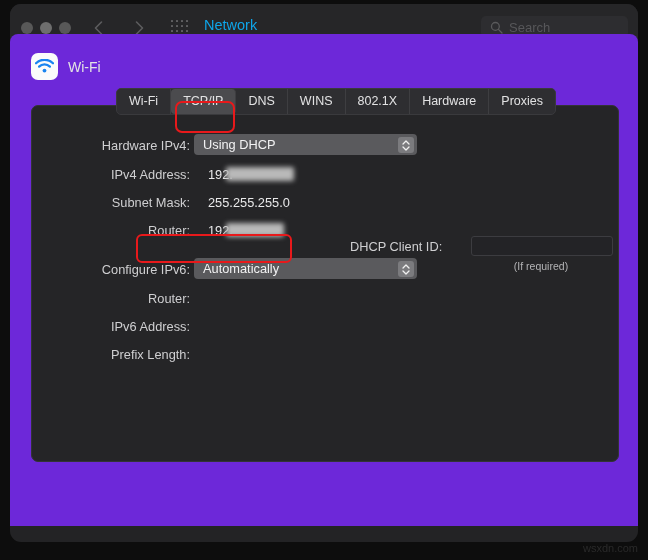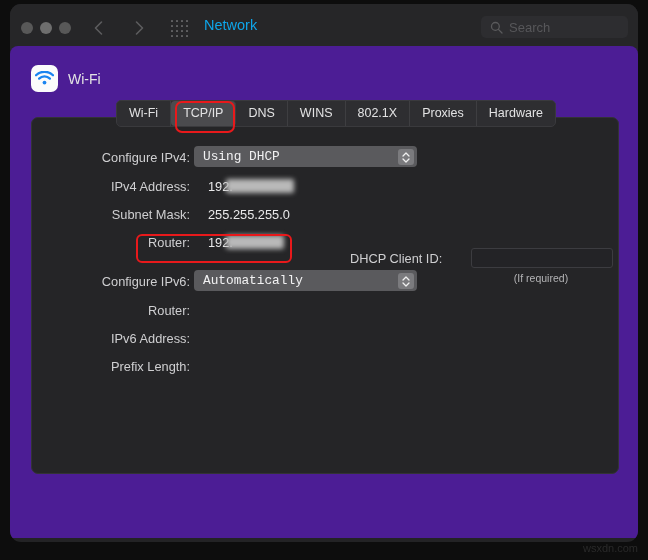--- a/index.html
+++ b/index.html
@@ -103,24 +103,24 @@
     left: 28px;
     top: 4px;
     font-size: 13px;
     color: #57575a;
   }
 
   
   .sheet {
     position: absolute;
     left: 0;
-    top: 42px;
+    top: 30px;
     width: 628px;
     height: 492px;
-    background: #4c1d95;
+    background: #6d28d9;
     border-top-left-radius: 8px;
     border-top-right-radius: 8px;
   }
 
   
   .svc-icon {
     position: absolute;
     left: 21px;
     top: 19px;
     width: 27px;
@@ -217,21 +217,20 @@
     margin-left: 12px;
   }
 
   .popup {
     position: absolute;
     left: 184px;
     width: 223px;
     height: 21px;
     background: #5a5a5d;
     border-radius: 4px;
-    font-family: Liberation Mono, monospace;
   }
   .popup .ptext {
     position: absolute;
     left: 9px;
     top: 3px;
     font-size: 12.8px;
     color: #f2f2f3;
   }
   .popup .stepper {
     position: absolute;
@@ -369,25 +368,25 @@
     <div class="svc-label">Wi-Fi</div>
 
     <div class="panel"></div>
 
     <div class="tabbar">
       <div class="tab">Wi-Fi</div>
       <div class="tab selected">TCP/IP</div>
       <div class="tab">DNS</div>
       <div class="tab">WINS</div>
       <div class="tab">802.1X</div>
+      <div class="tab">Hardware</div>
       <div class="tab">Proxies</div>
-      <div class="tab">Hardware</div>
-    </div>
-
-    <div class="lbl" style="top:104px">Configure IPv4:</div>
+    </div>
+
+    <div class="lbl" style="top:104px">Hardware IPv4:</div>
     <div class="popup" style="top:100px">
       <span class="ptext">Using DHCP</span>
       <span class="stepper">
         <svg width="8" height="11" viewBox="0 0 8 11">
             <path d="M1 4 L4 1 L7 4" fill="none" stroke="#f0f0f0" stroke-width="1.3" stroke-linecap="round" stroke-linejoin="round"></path>
             <path d="M1 7 L4 10 L7 7" fill="none" stroke="#f0f0f0" stroke-width="1.3" stroke-linecap="round" stroke-linejoin="round"></path>
           </svg>
       </span>
     </div>
 

